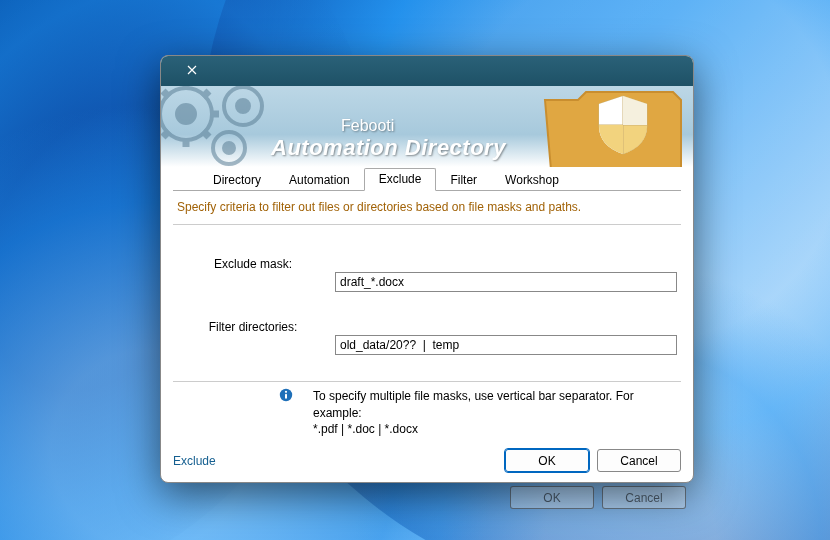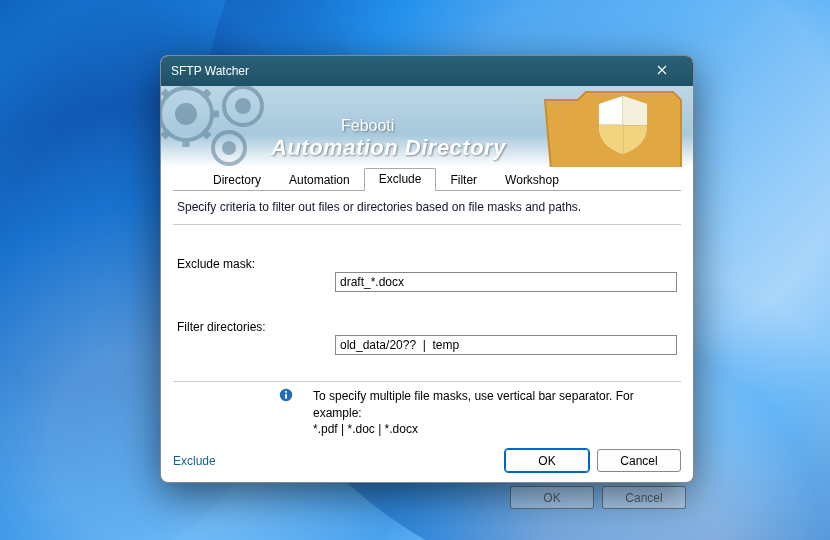--- a/index.html
+++ b/index.html
@@ -69,25 +69,25 @@
     height: 24px;
   }
   .tab { padding: 3px 14px 4px; cursor: default; position: relative; top: 1px; color:#000;}
   .tab.active {
     background: #fff;
     border: 1px solid #aaa; border-bottom: 1px solid #fff;
     border-radius: 2px 2px 0 0;
   }
   .tab-spacer-left { width: 26px; }
 
-  .instructions { font-size: 12px; color: #0f172a; padding: 9px 4px 10px; border-bottom:1px solid #ccc;}
+  .instructions { font-size: 12px; color: #a16207; padding: 9px 4px 10px; border-bottom:1px solid #ccc;}
 
   .form-rows { padding: 10px 4px 0; }
   .form-row { display: flex; align-items: center; margin-bottom: 6px; }
-  .form-label { width: 158px; text-align: left; font-size: 12px; padding-right: 6px; }
+  .form-label { width: 158px; text-align: center; font-size: 12px; padding-right: 6px; }
   .form-input {
     flex: 1; height: 20px; border: 1px solid #888;
     font-size: 12px; padding: 1px 4px; font-family: inherit;
     background:#fff;
     margin-top:37px;
   }
 
   .hint-area {
     margin-top: auto;
     border-top: 1px solid #ccc;
@@ -136,21 +136,20 @@
   <div class="ghost-btn" style="bottom:31px; right:236px;">
       <span>OK</span>
     </div>
   <div class="ghost-btn" style="bottom:31px; right:144px;">
       <span>Cancel</span>
     </div>
 
   <div class="dialog">
 
     <div class="titlebar">
-      <span class="title">SFTP Watcher</span>
       <div class="close-btn">
         <span>
           <svg viewBox="0 0 10 10">
               <path d="M1 1 L9 9 M9 1 L1 9" stroke="#fff" stroke-width="1.2"></path>
             </svg>
         </span>
       </div>
     </div>
 
     <div class="banner">

